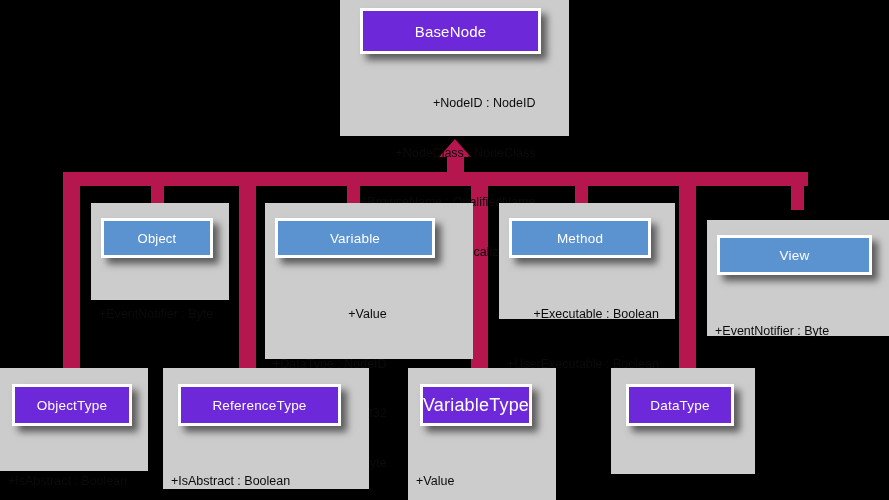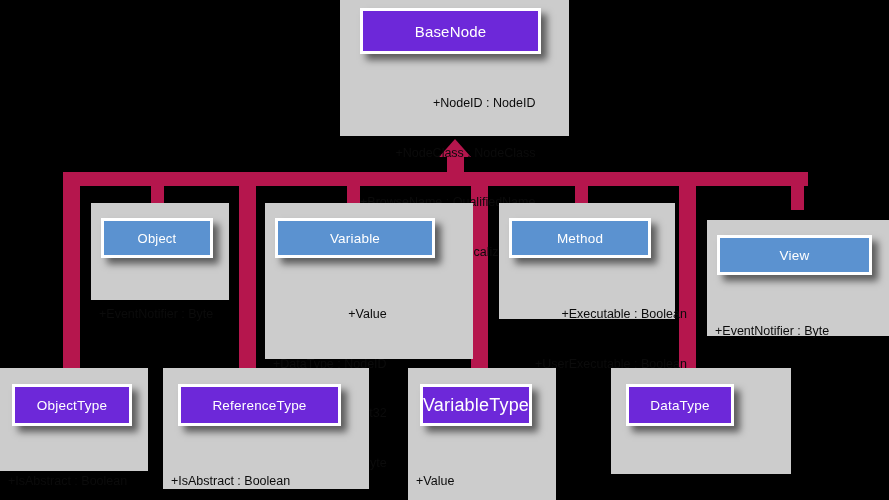--- a/index.html
+++ b/index.html
@@ -112,21 +112,21 @@
       <span class="attr-line">+AccessLevel : Byte</span>
       
       
     </div>
   </div>
 
   <div class="cls" style="left:499px; top:203px; width:176px; height:116px;">
     <div class="cls-head head-light" style="left:10px; top:15px; width:142px; height:40px; font-size:13.5px;">
       <span>Method</span>
     </div>
-    <div class="attrs" style="left:8px; top:70px; font-size:12.5px;margin-left:28px;">
+    <div class="attrs" style="left:8px; top:70px; font-size:12.5px;">
       <span class="attr-line">+Executable : Boolean</span>
       <span class="attr-line">+UserExecutable : Boolean</span>
     </div>
   </div>
 
   <div class="cls" style="left:707px; top:220px; width:182px; height:116px;">
     <div class="cls-head head-light" style="left:10px; top:15px; width:155px; height:40px; font-size:13.5px;">
       <span>View</span>
     </div>
     <div class="attrs" style="left:8px; top:70px; font-size:12.5px;">
@@ -159,19 +159,19 @@
       <span>VariableType</span>
     </div>
     <div class="attrs" style="left:8px; top:72px; font-size:12.5px;">
       <span class="attr-line">+Value</span>
       
       
       
     </div>
   </div>
 
-  <div class="cls" style="left:611px; top:368px; width:180px; height:106px;">
+  <div class="cls" style="left:611px; top:368px; width:144px; height:106px;">
     <div class="cls-head head-dark" style="left:15px; top:16px; width:108px; height:42px; font-size:13.5px;">
       <span>DataType</span>
     </div>
   </div>
 
 </div>
 
 </body></html>

